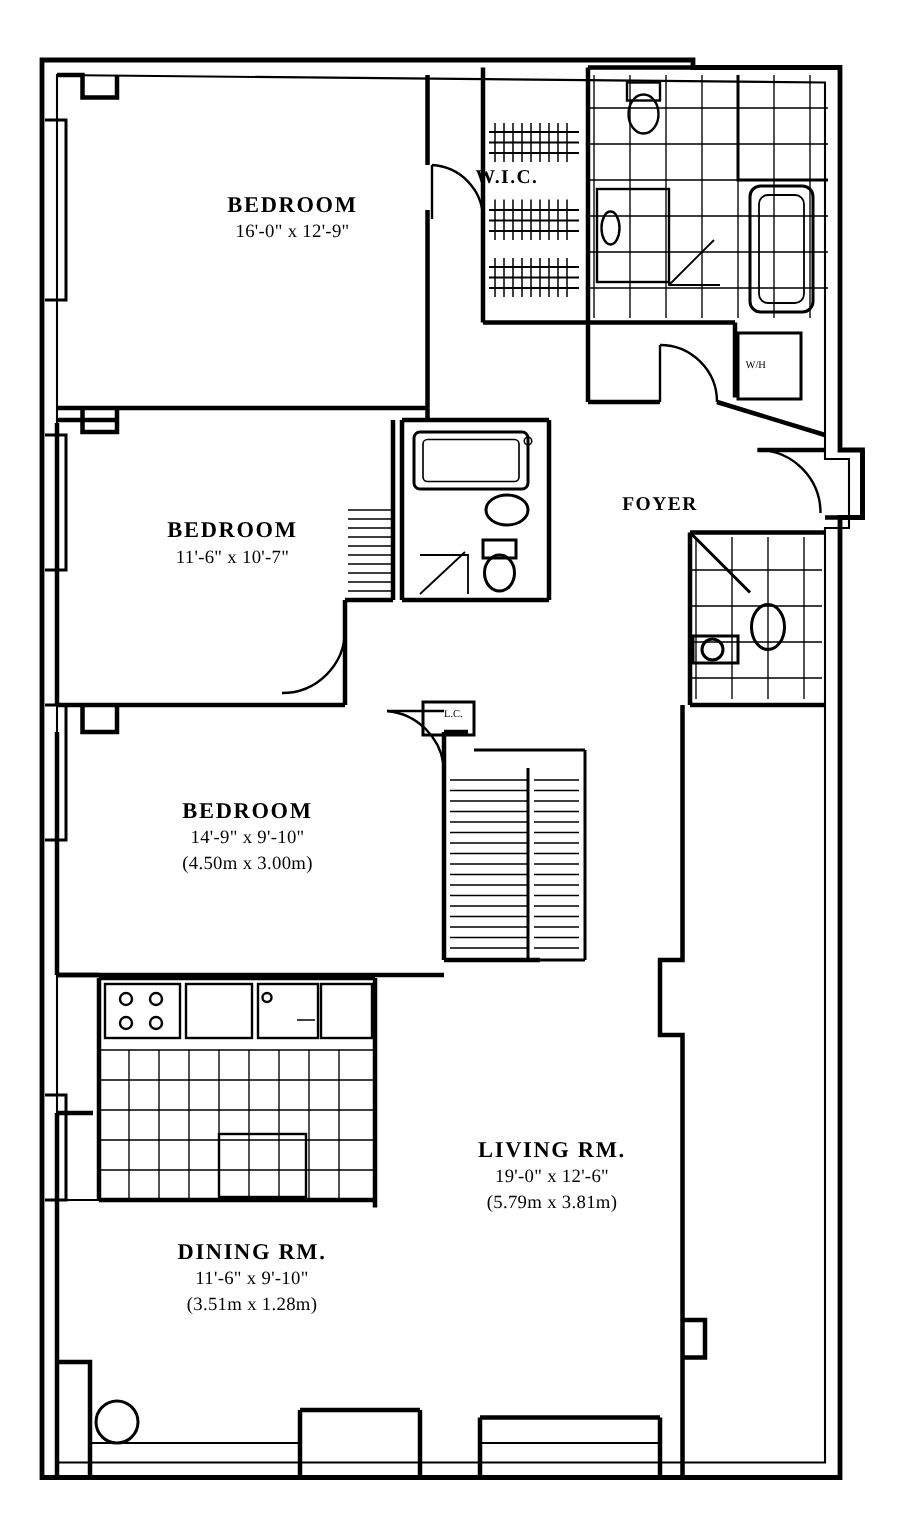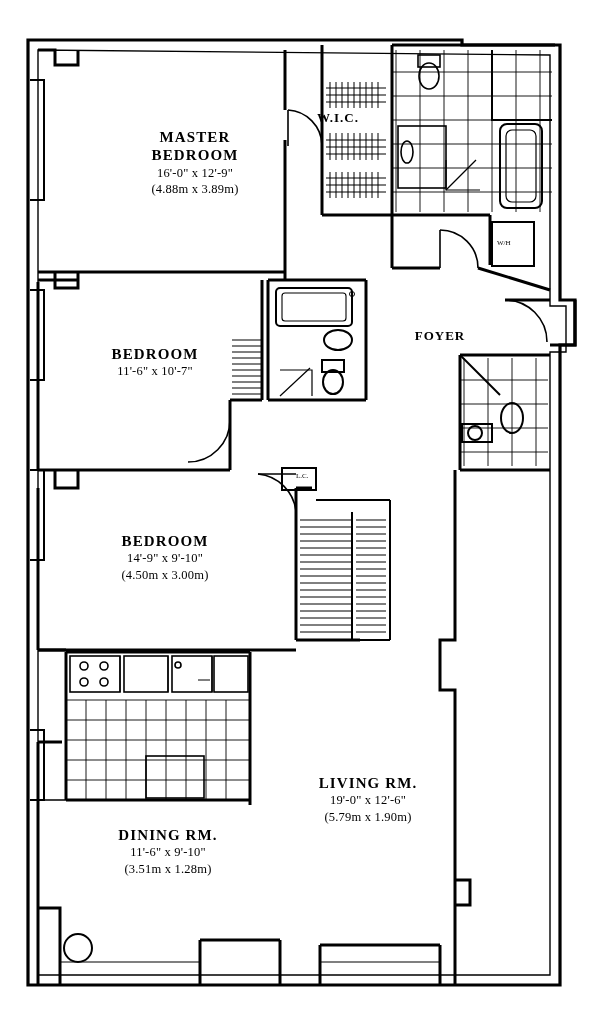--- a/index.html
+++ b/index.html
@@ -294,24 +294,22 @@
       <path d="M320,945 L440,945"></path>
       <path d="M440,945 L440,985"></path>
       <path d="M455,880 L470,880 L470,905 L455,905"></path>
       <circle cx="78" cy="948" r="14" stroke-width="2"></circle>
       <path d="M60,962 L200,962" stroke-width="1.2"></path>
       <path d="M320,962 L440,962" stroke-width="1.2"></path>
     </g>
   </svg>
 
   <div class="room-label" style="left:100px; top:128px; width:190px;">
-    <div class="room-name">MASTER</div>
     <div class="room-name">BEDROOM</div>
     <div class="room-dim">16'-0"  x  12'-9"</div>
-    <div class="room-dim metric">(4.88m  x  3.89m)</div>
   </div>
 
   <div class="room-label" style="left:296px; top:110px; width:84px;">
     <div class="room-name small">W.I.C.</div>
   </div>
 
   <div class="room-label" style="left:60px; top:345px; width:190px;">
     <div class="room-name">BEDROOM</div>
     <div class="room-dim">11'-6"  x  10'-7"</div>
   </div>
@@ -319,24 +317,24 @@
   <div class="room-label" style="left:400px; top:308px; width:80px;margin-top:20px;">
     <div class="room-name small">FOYER</div>
   </div>
 
   <div class="room-label" style="left:70px; top:532px; width:190px;">
     <div class="room-name">BEDROOM</div>
     <div class="room-dim">14'-9"  x  9'-10"</div>
     <div class="room-dim metric">(4.50m  x  3.00m)</div>
   </div>
 
-  <div class="room-label" style="left:278px; top:758px; width:180px;margin-top:16px;">
+  <div class="room-label" style="left:278px; top:758px; width:180px;">
     <div class="room-name">LIVING RM.</div>
     <div class="room-dim">19'-0"  x  12'-6"</div>
-    <div class="room-dim metric">(5.79m  x  1.90m)</div>
+    <div class="room-dim metric">(5.79m  x  3.81m)</div>
   </div>
 
   <div class="room-label" style="left:78px; top:826px; width:180px;">
     <div class="room-name">DINING RM.</div>
     <div class="room-dim">11'-6"  x  9'-10"</div>
     <div class="room-dim metric">(3.51m  x  1.28m)</div>
   </div>
 
   <div class="tiny-label" style="left:497px; top:239px; width:32px;">W/H</div>
   <div class="tiny-label" style="left:284px; top:472px; width:22px;margin-left:12px;">L.C.</div>

